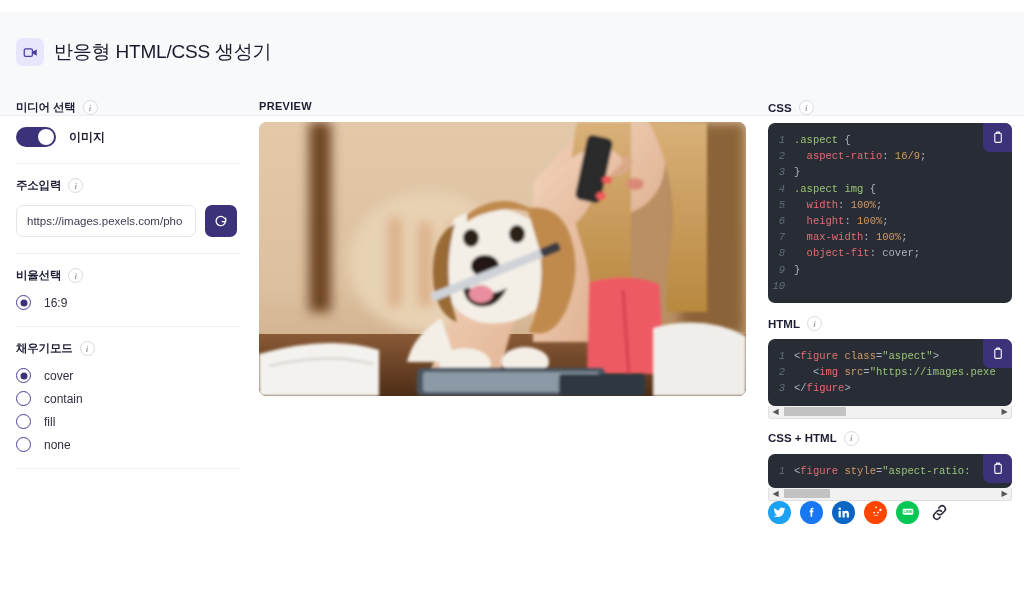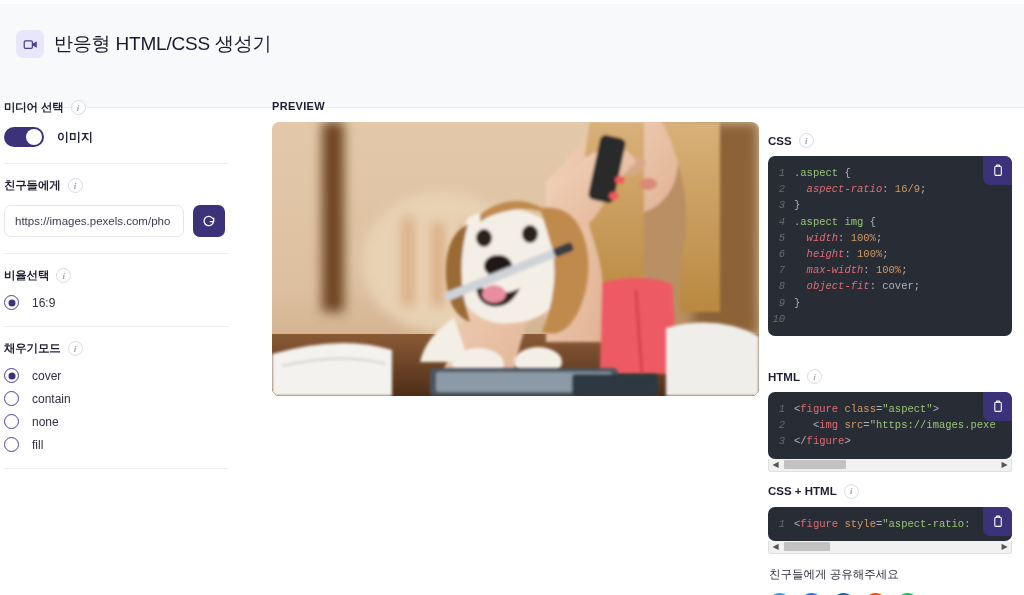--- a/index.html
+++ b/index.html
@@ -7,38 +7,38 @@
     margin: 0; padding: 0;
     width: 1024px; height: 595px;
     font-family: "Liberation Sans", sans-serif;
     background: #ffffff;
     overflow: hidden;
   }
   #app { position: relative; width: 1024px; height: 595px; background:#fff; }
 
   
   .header {
-    position: absolute; left:0; top:4px; width:1024px; height:104px;
+    position: absolute; left:0; top:12px; width:1024px; height:104px;
     background:#f8f9fb;
     border-bottom:1px solid #eceef3;
     text-align:right;
   }
   .header-inner { display:flex; align-items:center; gap:10px; padding:26px 0 0 16px; }
   .logo-box {
     width:28px; height:28px; border-radius:7px; background:#e7e6fb;
     display:flex; align-items:center; justify-content:center; flex:0 0 auto;
   }
   .app-title {
     font-size:19px; font-weight:400; color:#1a1a2e; letter-spacing:-0.2px;
     white-space:nowrap;
   }
 
   
   .sidebar {
-    position:absolute; left:4px; top:100px; width:225px;
+    position:absolute; left:16px; top:100px; width:225px;
   }
   .group-label {
     display:flex; align-items:center; gap:7px;
     font-size:11.5px; font-weight:700; color:#1d1d33; letter-spacing:-0.2px;
     margin-bottom:12px;
   }
   .info-icon {
     width:15px; height:15px; border-radius:50%;
     border:1px solid #d9dbe2; color:#9ea2ad;
     font-size:9px; font-style:italic; font-family:"Liberation Serif", serif;
@@ -79,52 +79,52 @@
     position:relative;
   }
   .radio.checked::after {
     content:""; position:absolute; left:50%; top:50%;
     width:7px; height:7px; border-radius:50%; background:#3c3279;
     transform:translate(-50%,-50%);
   }
   .radio-label { font-size:12px; color:#30303f; }
 
   
-  .preview-wrap { position:absolute; left:272px; top:100px; }
+  .preview-wrap { position:absolute; left:259px; top:100px; }
   .preview-label {
     font-size:11px; font-weight:700; color:#1d1d33; letter-spacing:0.3px;
     margin-bottom:10px;
   }
   .preview-frame {
     width:487px; height:274px; border-radius:8px; overflow:hidden;
     position:relative; background:#d8bfa4;
   }
   .photo { position:absolute; inset:0; overflow:hidden; }
 
   
   .right-col { position:absolute; left:768px; top:100px; width:244px; }
   .panel-label {
     display:flex; align-items:center; gap:7px;
-    font-size:11.5px; font-weight:700; color:#1d1d33; margin-bottom:8px;margin-top:33px;
+    font-size:11.5px; font-weight:700; color:#1d1d33; margin-bottom:8px;
   }
   .code-box {
     position:relative; background:#282c34; border-radius:7px;
     padding:9px 0 9px 0; overflow:hidden;
   }
   .code-line {
     display:flex; font-family:"Liberation Mono", monospace;
     font-size:10.5px; line-height:16.2px; white-space:pre;
   }
   .ln {
     width:26px; text-align:right; padding-right:9px; flex:0 0 auto;
     color:#636c7c; font-style:italic;
   }
   .ct { color:#abb2bf; }
   .sel { color:#98c379; }
-  .prop { color:#e06c75;font-style:italic; }
+  .prop { color:#e06c75; }
   .val { color:#d19a66; }
   .str { color:#98c379; }
   .tag { color:#e06c75; }
   .attr { color:#d19a66; }
   .punc { color:#abb2bf; }
   .copy-btn {
     position:absolute; right:0; top:0; width:29px; height:29px;
     background:#3c3279; border-radius:0 7px 0 7px;
     display:flex; align-items:center; justify-content:center; border:none;
     cursor:pointer;
@@ -178,21 +178,21 @@
     <div class="toggle-row">
       <span class="toggle">
           <span class="knob"></span>
         </span>
       <span class="toggle-label">이미지</span>
     </div>
 
     <div class="divider"></div>
 
     <div class="group-label">
-      <span>친구들에게</span>
+      <span>주소입력</span>
       <span class="info-icon">i</span>
     </div>
 
     <div class="url-row">
       <input class="url-input" type="text" value="https://images.pexels.com/pho" style="">
       <button class="refresh-btn">
         <svg width="14" height="14" viewBox="0 0 24 24" fill="none" stroke="#ffffff" stroke-width="2.2" stroke-linecap="round" stroke-linejoin="round">
           <polyline points="20,7 20,13 14,13"></polyline>
           <path d="M19.5 13a8 8 0 1 1-2.1-6.4L20 9"></path>
         </svg>
@@ -224,25 +224,25 @@
       <div class="radio-row">
         <span class="radio checked"></span>
         <span class="radio-label">cover</span>
       </div>
       <div class="radio-row">
         <span class="radio"></span>
         <span class="radio-label">contain</span>
       </div>
       <div class="radio-row">
         <span class="radio"></span>
-        <span class="radio-label">none</span>
+        <span class="radio-label">fill</span>
       </div>
       <div class="radio-row">
         <span class="radio"></span>
-        <span class="radio-label">fill</span>
+        <span class="radio-label">none</span>
       </div>
     </div>
 
     <div class="divider"></div>
   </div>
 
   <div class="preview-wrap">
     <div class="preview-label">PREVIEW</div>
     <div class="preview-frame">
       <div class="photo">
@@ -360,21 +360,21 @@
         <div class="code-line"><span class="ln">3</span><span><span class="ct">}</span></span></div>
         <div class="code-line"><span class="ln">4</span><span><span class="sel">.aspect img </span><span class="ct">{</span></span></div>
         <div class="code-line"><span class="ln">5</span><span><span class="prop">  width</span><span class="ct">: </span><span class="val">100%</span><span class="ct">;</span></span></div>
         <div class="code-line"><span class="ln">6</span><span><span class="prop">  height</span><span class="ct">: </span><span class="val">100%</span><span class="ct">;</span></span></div>
         <div class="code-line"><span class="ln">7</span><span><span class="prop">  max-width</span><span class="ct">: </span><span class="val">100%</span><span class="ct">;</span></span></div>
         <div class="code-line"><span class="ln">8</span><span><span class="prop">  object-fit</span><span class="ct">: </span><span class="ct">cover</span><span class="ct">;</span></span></div>
         <div class="code-line"><span class="ln">9</span><span><span class="ct">}</span></span></div>
         <div class="code-line"><span class="ln">10</span><span><span class="ct"></span></span></div>
       </div>
 
-    <div class="panel-label" style="">
+    <div class="panel-label" style="margin-top:13px;">
       <span>HTML</span>
       <span class="info-icon">i</span>
     </div>
     <div class="code-box" id="html-code">
       <button class="copy-btn">
         <svg width="13" height="13" viewBox="0 0 24 24" fill="none" stroke="#ffffff" stroke-width="2" stroke-linecap="round" stroke-linejoin="round">
           <rect x="7" y="4" width="12" height="17" rx="2"></rect>
           <path d="M10 4V3a1 1 0 0 1 1-1h4a1 1 0 0 1 1 1v1"></path>
         </svg>
       </button>
@@ -404,21 +404,20 @@
     <div class="code-line"><span class="ln">1</span><span><span class="punc">&lt;</span><span class="tag">figure </span><span class="attr">style</span><span class="ct">=</span><span class="str">"aspect-ratio:</span></span></div>
       </div>
     <div class="scrollbar">
       <span class="sb-arrow">◀</span>
       <span class="sb-track">
           <span class="sb-thumb short"></span>
         </span>
       <span class="sb-arrow">▶</span>
     </div>
 
-    <div class="share-title">친구들에게 공유해주세요</div>
     <div class="share-row">
       <span class="share-icon" style="background:#1da1f2;">
         <svg width="13" height="13" viewBox="0 0 24 24" fill="#fff">
             <path d="M23 5a9 9 0 0 1-2.6.7 4.5 4.5 0 0 0 2-2.5 9 9 0 0 1-2.9 1.1 4.5 4.5 0 0 0-7.7 4.1A12.8 12.8 0 0 1 2.5 3.6a4.5 4.5 0 0 0 1.4 6 4.4 4.4 0 0 1-2-.6 4.5 4.5 0 0 0 3.6 4.4 4.5 4.5 0 0 1-2 .1 4.5 4.5 0 0 0 4.2 3.1A9 9 0 0 1 1 18.5a12.7 12.7 0 0 0 6.9 2c8.3 0 12.8-6.9 12.8-12.8v-.6A9 9 0 0 0 23 5z"></path>
           </svg>
       </span>
       <span class="share-icon" style="background:#1877f2;">
         <svg width="13" height="13" viewBox="0 0 24 24" fill="#fff">
             <path d="M15.5 8.5h-2.2V7c0-.7.4-.9.8-.9h1.4V3.3h-2C11.1 3.3 10.3 5 10.3 6.8v1.7H8.7v2.9h1.6v8.3h3V11.4h2.1z"></path>
           </svg>

